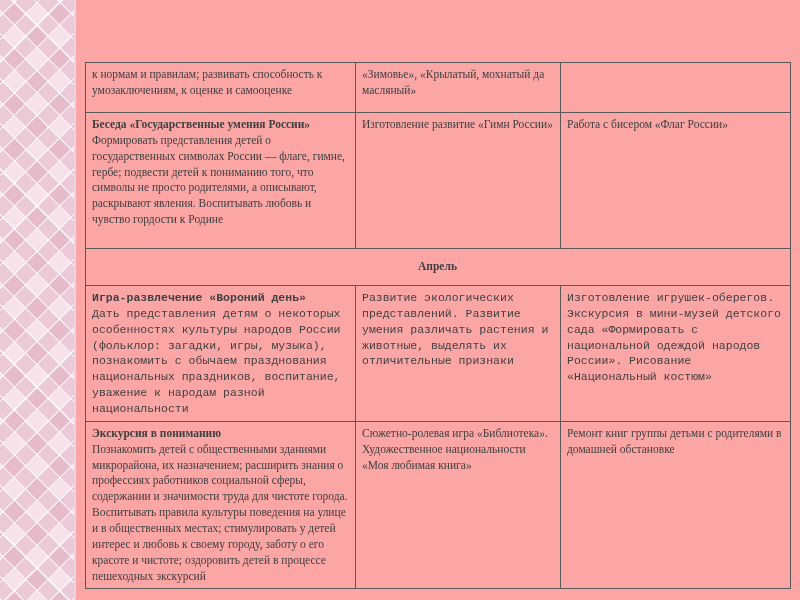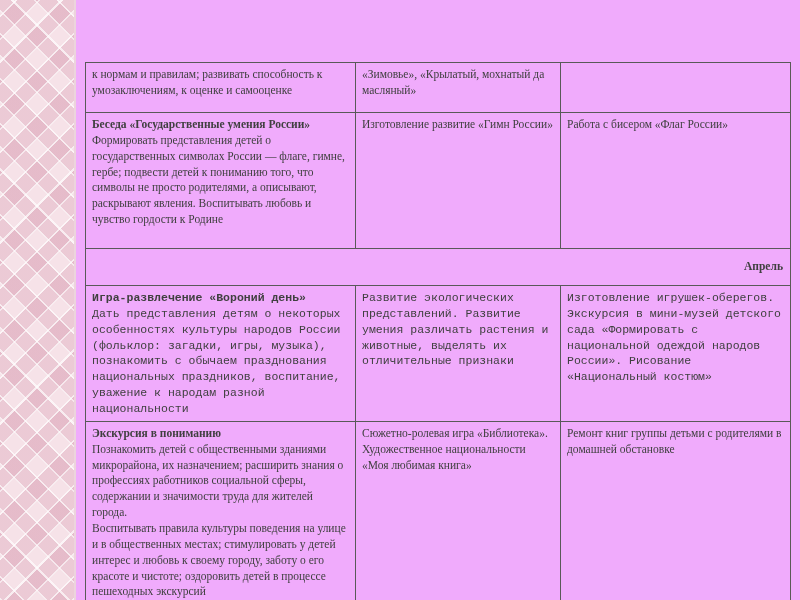--- a/index.html
+++ b/index.html
@@ -6,21 +6,21 @@
   html, body { width: 800px; height: 600px; }
   body {
     background: #ffffff;
     font-family: "Liberation Serif", "DejaVu Serif", serif;
     overflow: hidden;
   }
   .slide {
     position: relative;
     width: 800px;
     height: 600px;
-    background: #f0abfc;
+    background: #fca5a5;
   }
   
   .side-strip {
     position: absolute;
     left: 0; top: 0;
     width: 76px;
     height: 600px;
     background-color: #f6e2e8;
     background-image:
       repeating-linear-gradient(45deg, rgba(255,255,255,0.65) 0 1.5px, rgba(255,255,255,0) 1.5px 16px),
@@ -47,21 +47,21 @@
     overflow: hidden;
   }
   .cell-title { font-weight: bold; display: block; }
   .cell-text  { display: block; }
   tr.r1 { height: 50px; }
   tr.r2 { height: 136px; }
   tr.month-row { height: 37px; }
   tr.r4 { height: 115px; font-family: Liberation Mono, monospace; }
   tr.r5 { height: 145px; }
   tr.month-row td {
-    text-align: right;
+    text-align: center;
     vertical-align: middle;
     font-weight: bold;
   }
 </style>
 </head>
 <body>
 
 <div class="slide">
 
   <div class="side-strip"></div>
@@ -114,21 +114,21 @@
           <span class="cell-text">Развитие экологических представлений. Развитие умения различать растения и животные, выделять их отличительные признаки</span>
         </td>
         <td>
           <span class="cell-text">Изготовление игрушек-оберегов. Экскурсия в мини-музей детского сада «Формировать с национальной одеждой народов России». Рисование «Национальный костюм»</span>
         </td>
       </tr>
 
       <tr class="r5">
         <td>
           <span class="cell-title">Экскурсия в пониманию</span>
-          <span class="cell-text">Познакомить детей с общественными зданиями микрорайона, их назначением; расширить знания о профессиях работников социальной сферы, содержании и значимости труда для жителей города.</span>
+          <span class="cell-text">Познакомить детей с общественными зданиями микрорайона, их назначением; расширить знания о профессиях работников социальной сферы, содержании и значимости труда для чистоте города.</span>
           <span class="cell-text">Воспитывать правила культуры поведения на улице и в общественных местах; стимулировать у детей интерес и любовь к своему городу, заботу о его красоте и чистоте; оздоровить детей в процессе пешеходных экскурсий</span>
         </td>
         <td>
           <span class="cell-text">Сюжетно-ролевая игра «Библиотека». Художественное национальности «Моя любимая книга»</span>
         </td>
         <td>
           <span class="cell-text">Ремонт книг группы детьми с родителями в домашней обстановке</span>
         </td>
       </tr>
 

